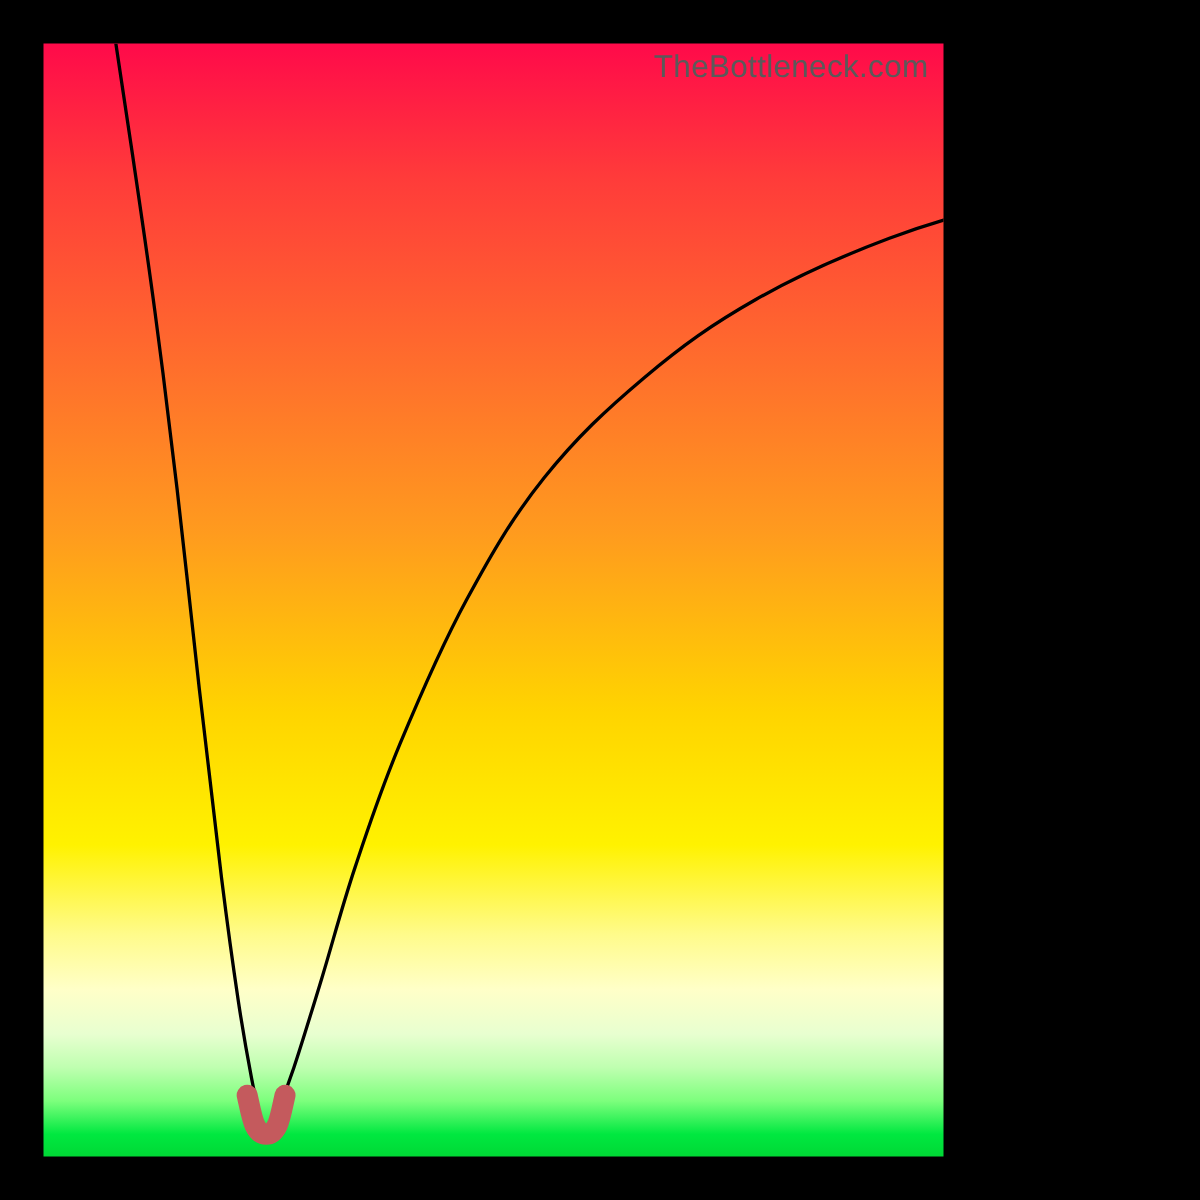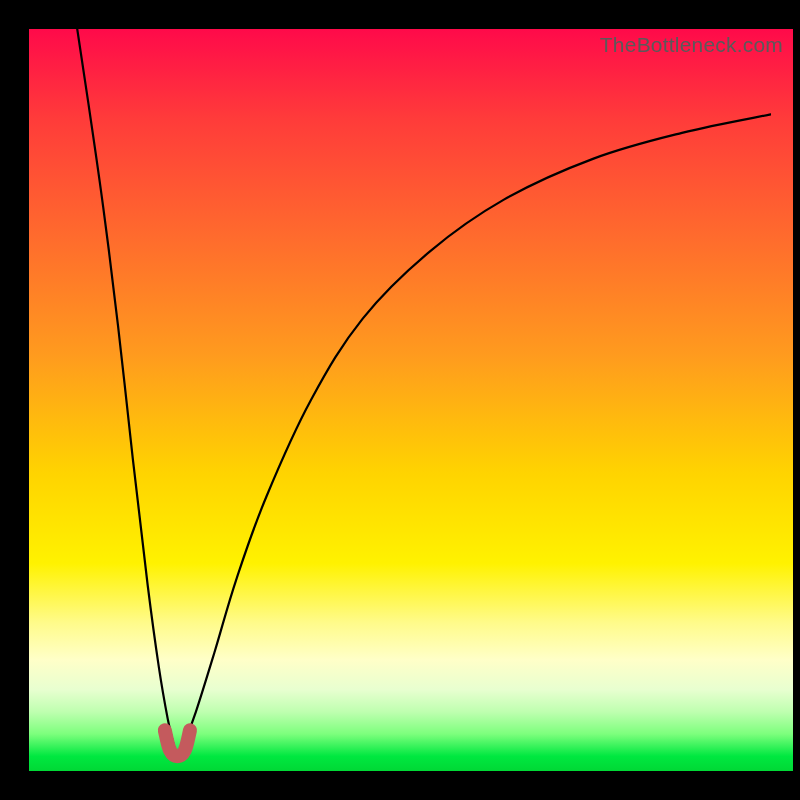--- a/index.html
+++ b/index.html
@@ -16,21 +16,21 @@
     left: 0;
     top: 0;
     width: 800px;
     height: 800px;
     background: #000;
   }
   #plot {
     position: absolute;
     left: 29px;
     top: 29px;
-    width: 764px;
+    width: 600px;
     height: 742px;
     background: linear-gradient(to bottom,
       #ff0a4a 0%,
       #ff3b3a 12%,
       #ff6b2d 28%,
       #ff9b1e 44%,
       #ffd400 60%,
       #fff200 72%,
       #fffb8a 80%,
       #ffffc8 85%,

